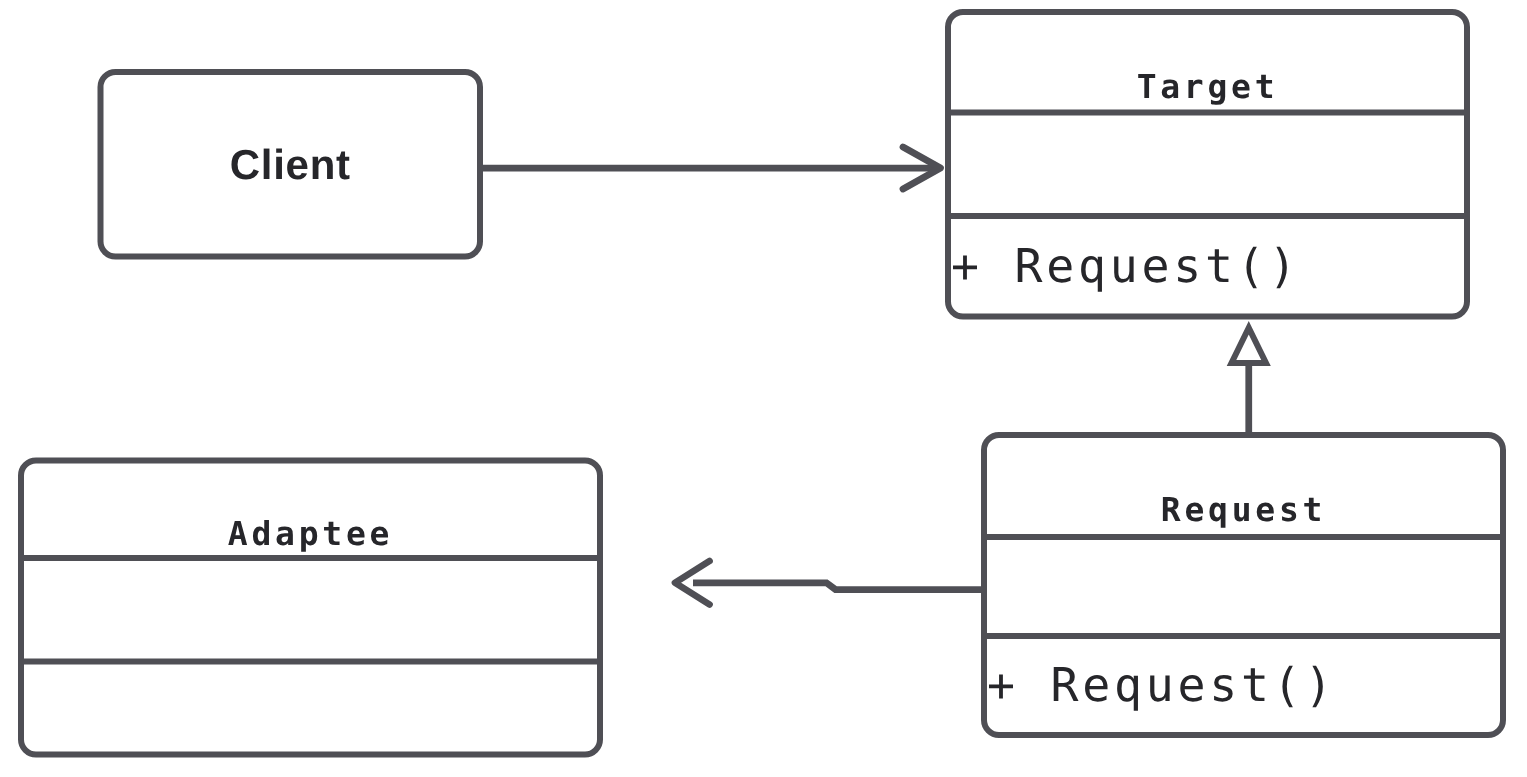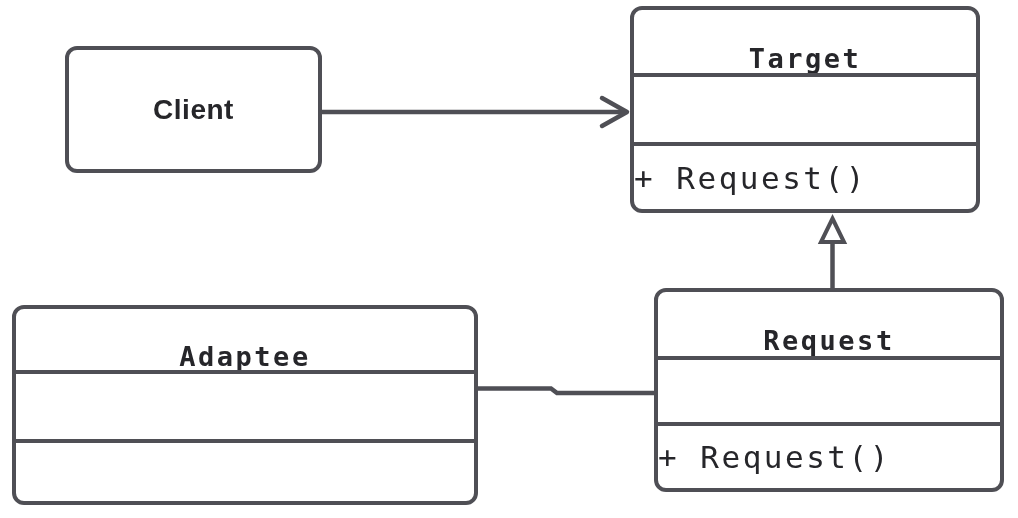--- a/index.html
+++ b/index.html
@@ -48,40 +48,40 @@
   }
   .class-box {
     display: grid;
   }
   .class-title {
     display: flex;
     align-items: center;
     justify-content: center;
     font-family: "DejaVu Sans Mono", "Liberation Mono", monospace;
     font-weight: 700;
-    font-size: 27px;
+    font-size: 22px;
     letter-spacing: 2.5px;
     margin-top: 33px;
   }
   .attrs-compartment {
     border-top: 4px solid var(--stroke);
     border-bottom: 4px solid var(--stroke);
   }
   .ops-compartment {
     display: flex;
     align-items: center;
     font-family: "DejaVu Sans Mono", "Liberation Mono", monospace;
     font-size: 31px;
     letter-spacing: 2.5px;
     white-space: nowrap;
   }
   
   .node-client  { left: 65px;  top: 46px;  width: 257px; height: 127px; }
   .node-target  { left: 630px; top: 6px;   width: 350px; height: 207px; grid-template-rows: 63px 1fr 63px; }
-  .node-adaptee { left: 12px;  top: 305px; width: 466px; height: 200px; grid-template-rows: 61px 1fr 58px; }
+  .node-adaptee { left: 12px;  top: 305px; width: 390px; height: 200px; grid-template-rows: 61px 1fr 58px; }
   .node-adapter { left: 654px; top: 288px; width: 350px; height: 204px; grid-template-rows: 64px 1fr 62px; }
 </style>
 </head>
 <body>
 
 <div class="canvas">
 
   <svg class="arrow-layer" viewBox="0 0 1018 518" fill="none">
     <g>
       <line x1="322" y1="112" x2="623" y2="112" stroke-width="4.5"></line>

